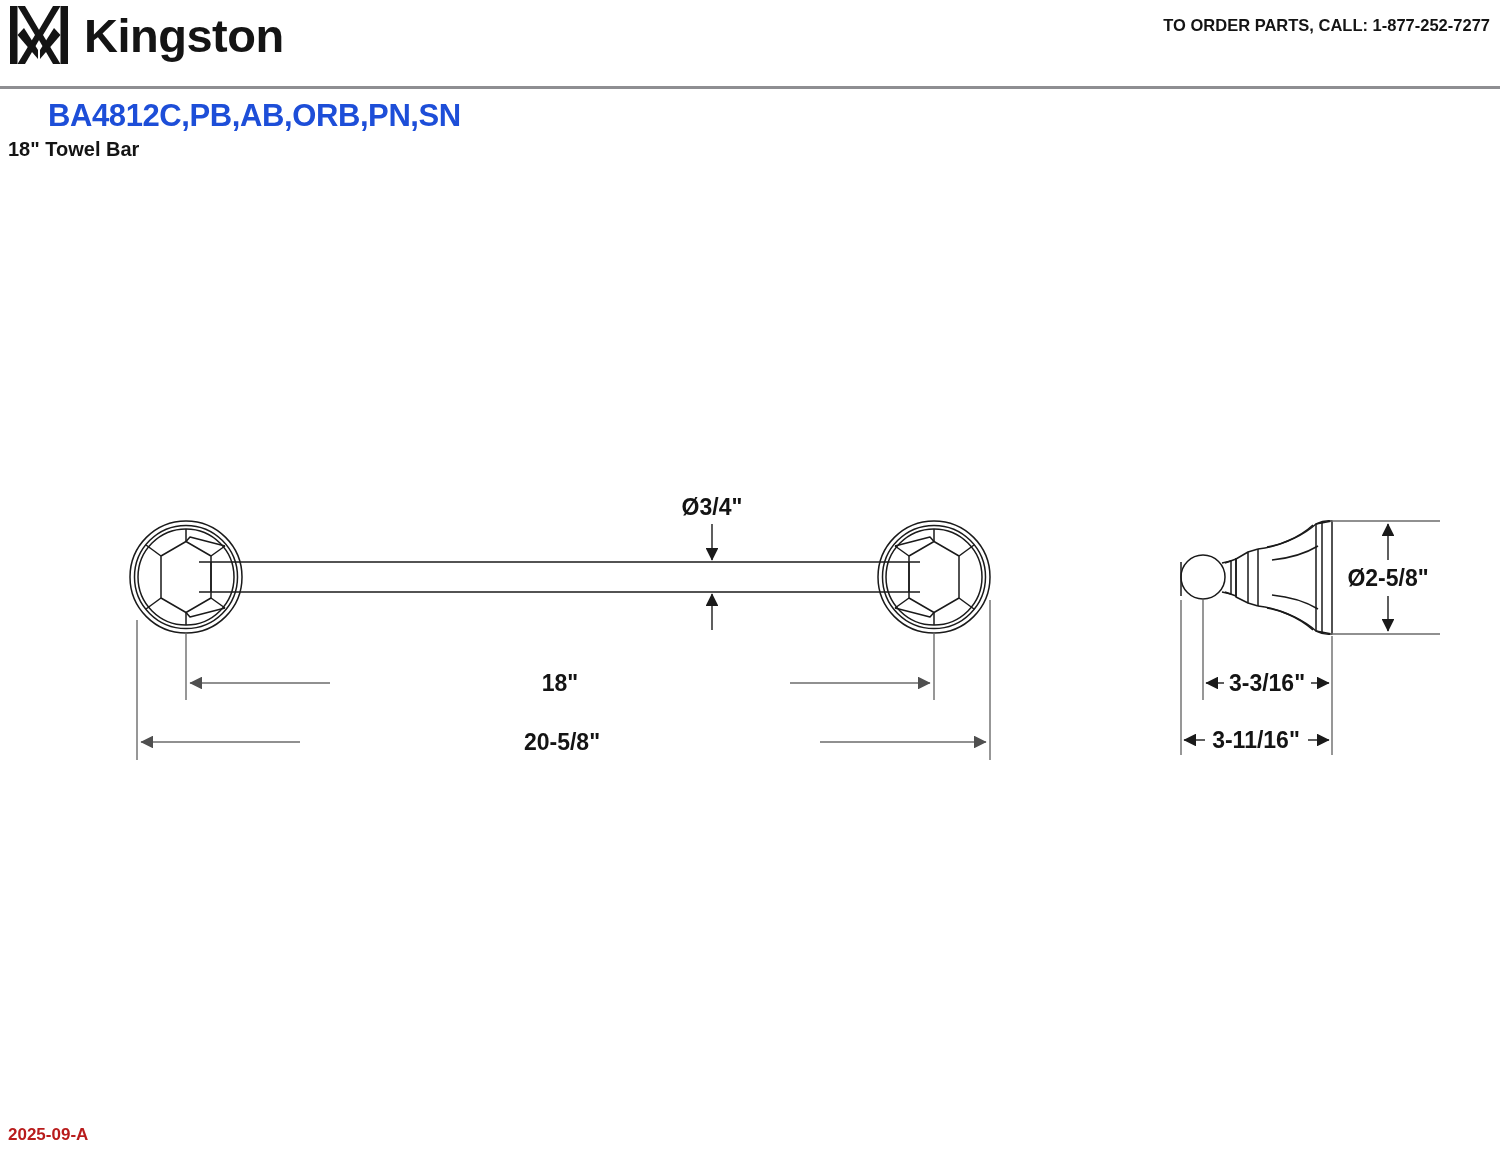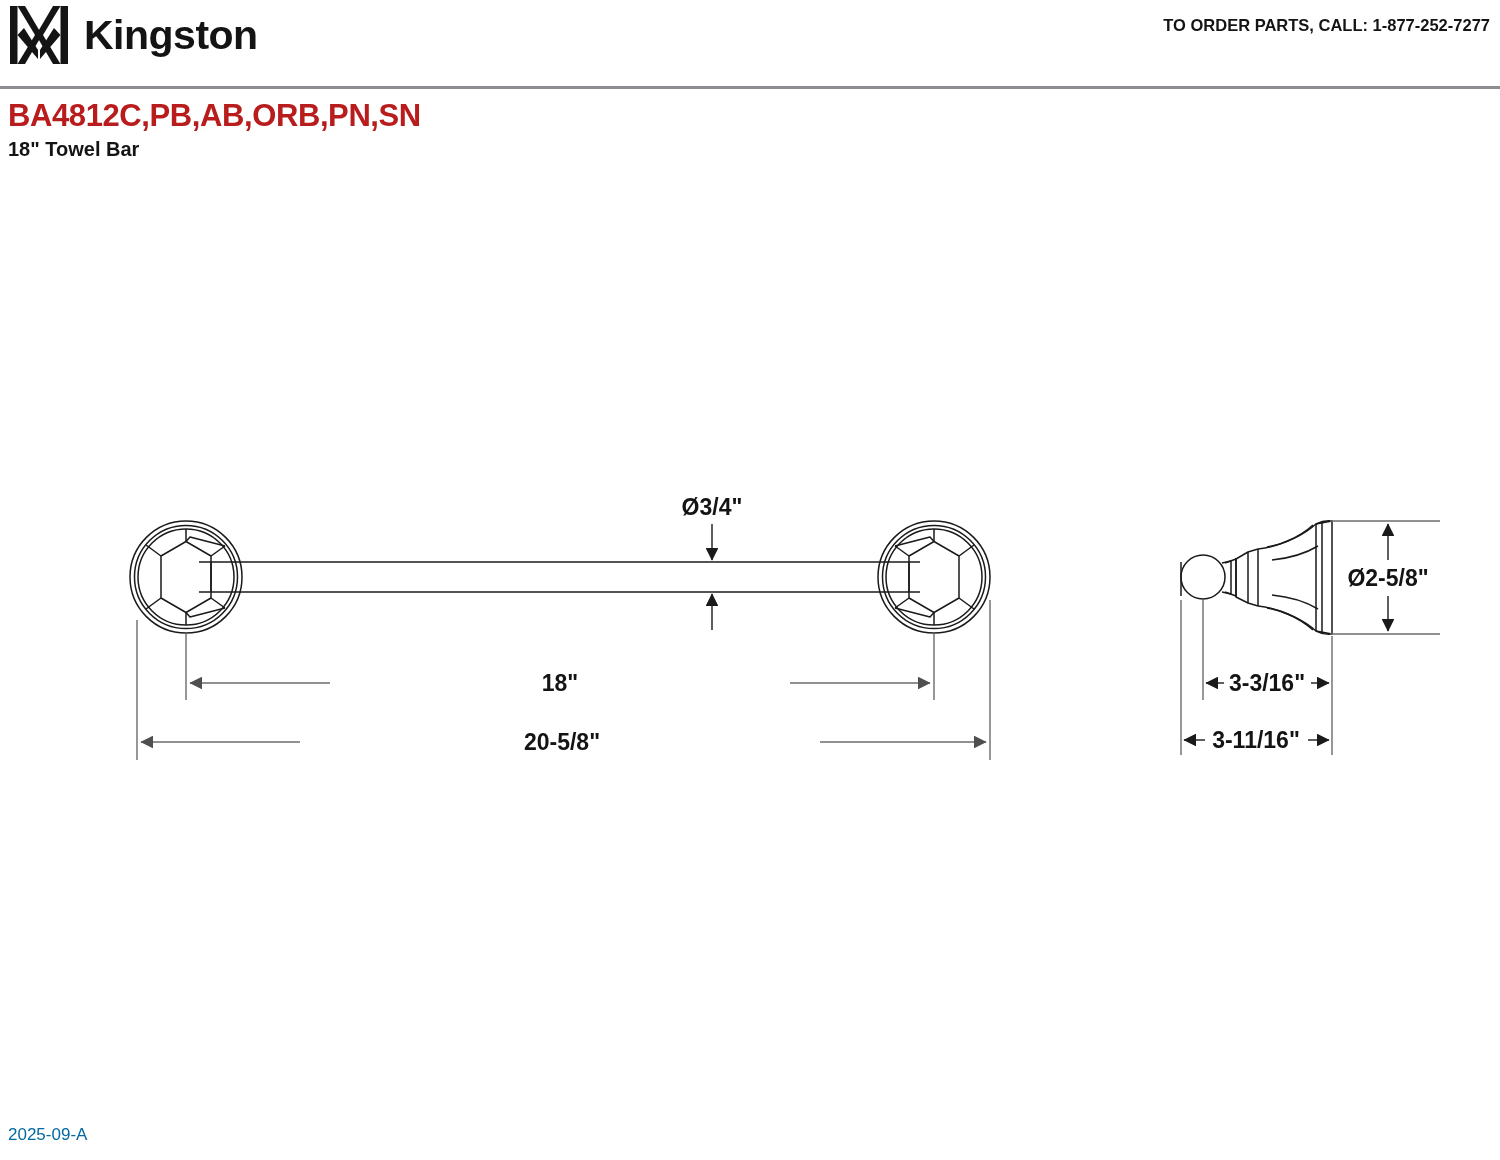--- a/index.html
+++ b/index.html
@@ -31,21 +31,21 @@
     display: flex;
     align-items: center;
     gap: 14px;
   }
   #logo-mark {
     width: 62px;
     height: 62px;
     display: block;
   }
   #brand-name {
-    font-size: 41px;
+    font-size: 47px;
     font-weight: 700;
     letter-spacing: -0.5px;
     line-height: 1;
     color: #141414;
     white-space: nowrap;
   }
   #contact-block {
     position: absolute;
     right: 10px;
     top: 14px;
@@ -72,22 +72,23 @@
   #title-block {
     position: absolute;
     left: 8px;
     top: 99px;
   }
   #model-title {
     font-size: 31px;
     font-weight: 700;
     line-height: 1.12;
     letter-spacing: -0.4px;
-    color: #b91c1c;
-    white-space: nowrap;
+    color: #1d4ed8;
+    white-space: nowrap;
+    margin-left: 40px;
   }
   #product-subtitle {
     font-size: 20px;
     font-weight: 600;
     line-height: 1.2;
     margin-top: 3px;
     color: #141414;
     white-space: nowrap;
   }
 
@@ -100,22 +101,22 @@
     height: 1160px;
     pointer-events: none;
   }
 
   
   #revision-code {
     position: absolute;
     left: 8px;
     top: 1125px;
     font-size: 17px;
-    font-weight: 400;
-    color: #0369a1;
+    font-weight: 700;
+    color: #b91c1c;
     white-space: nowrap;
   }
 </style>
 </head>
 <body>
 
 <div id="header">
 
   <div id="brand-block">
     <svg id="logo-mark" viewBox="0 0 62 62" aria-hidden="true">

